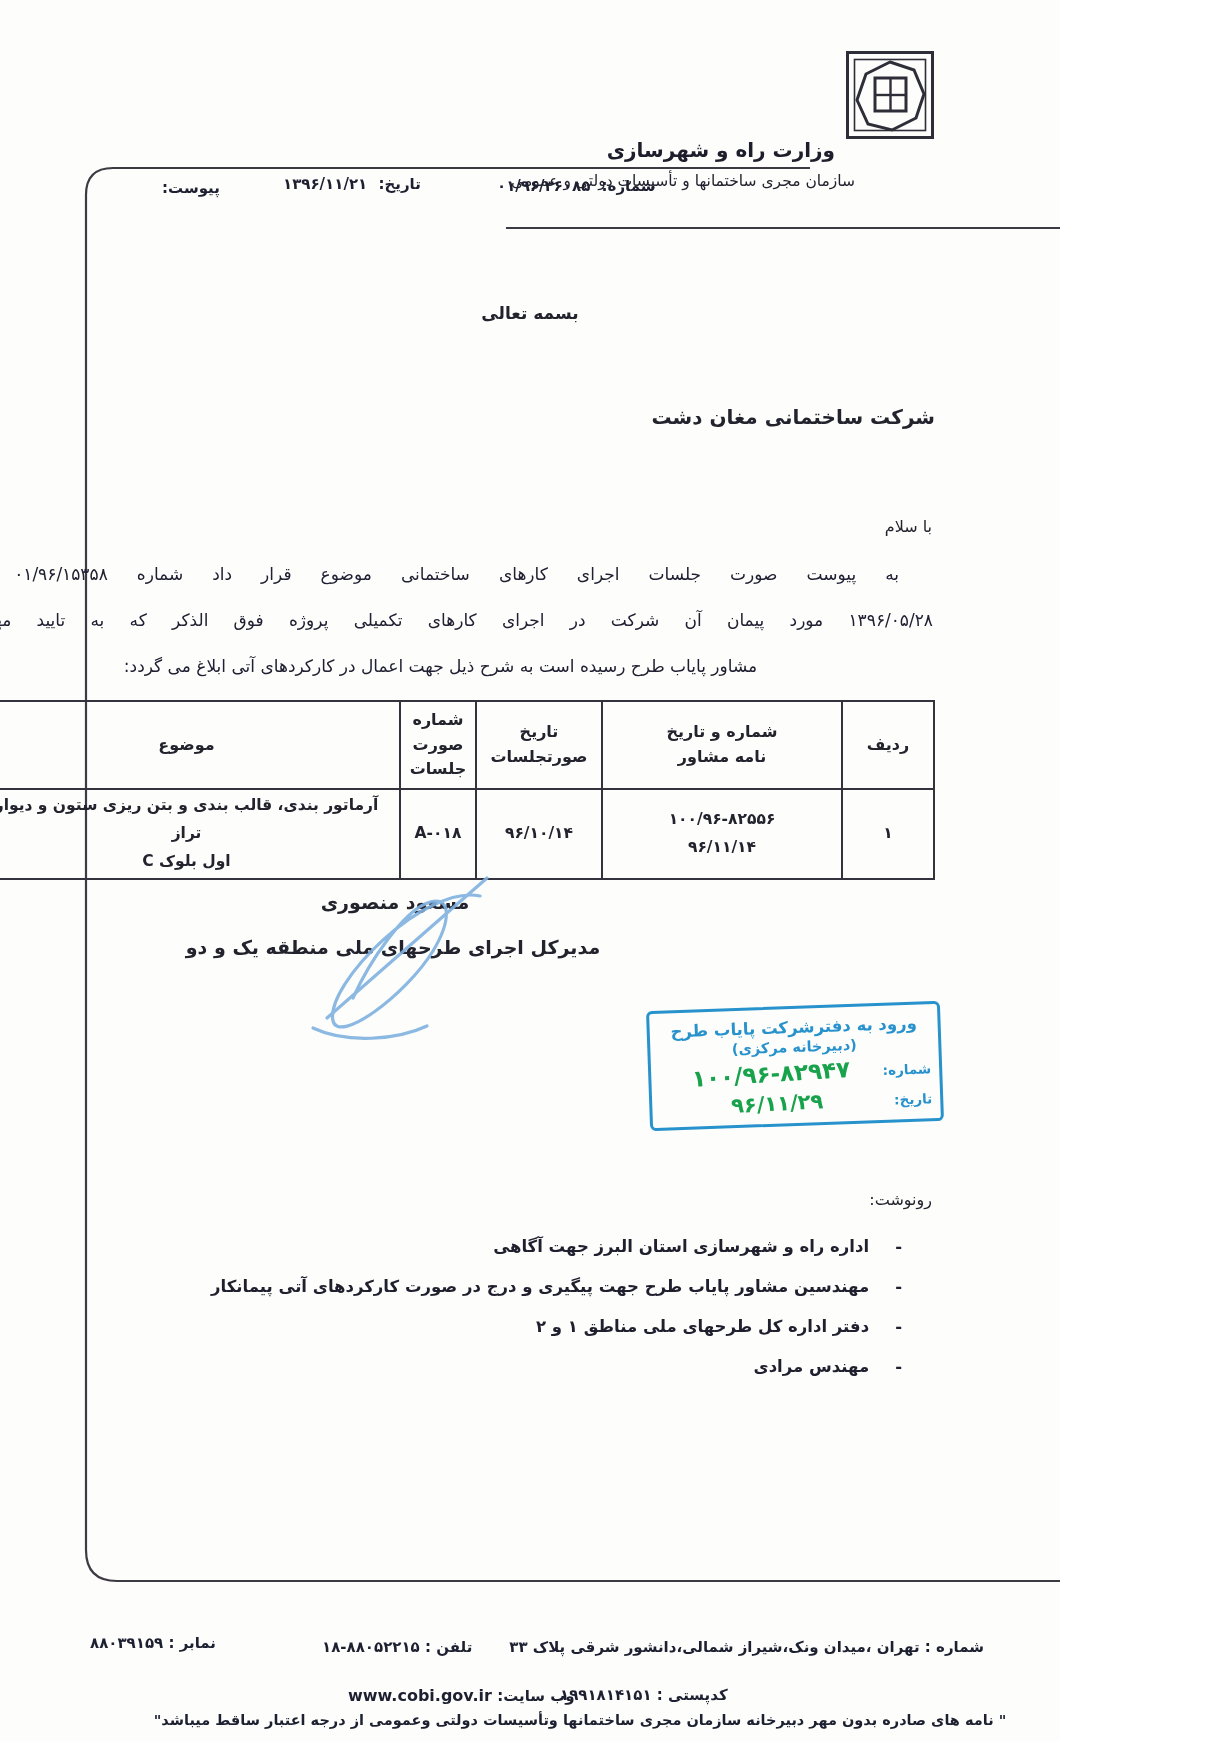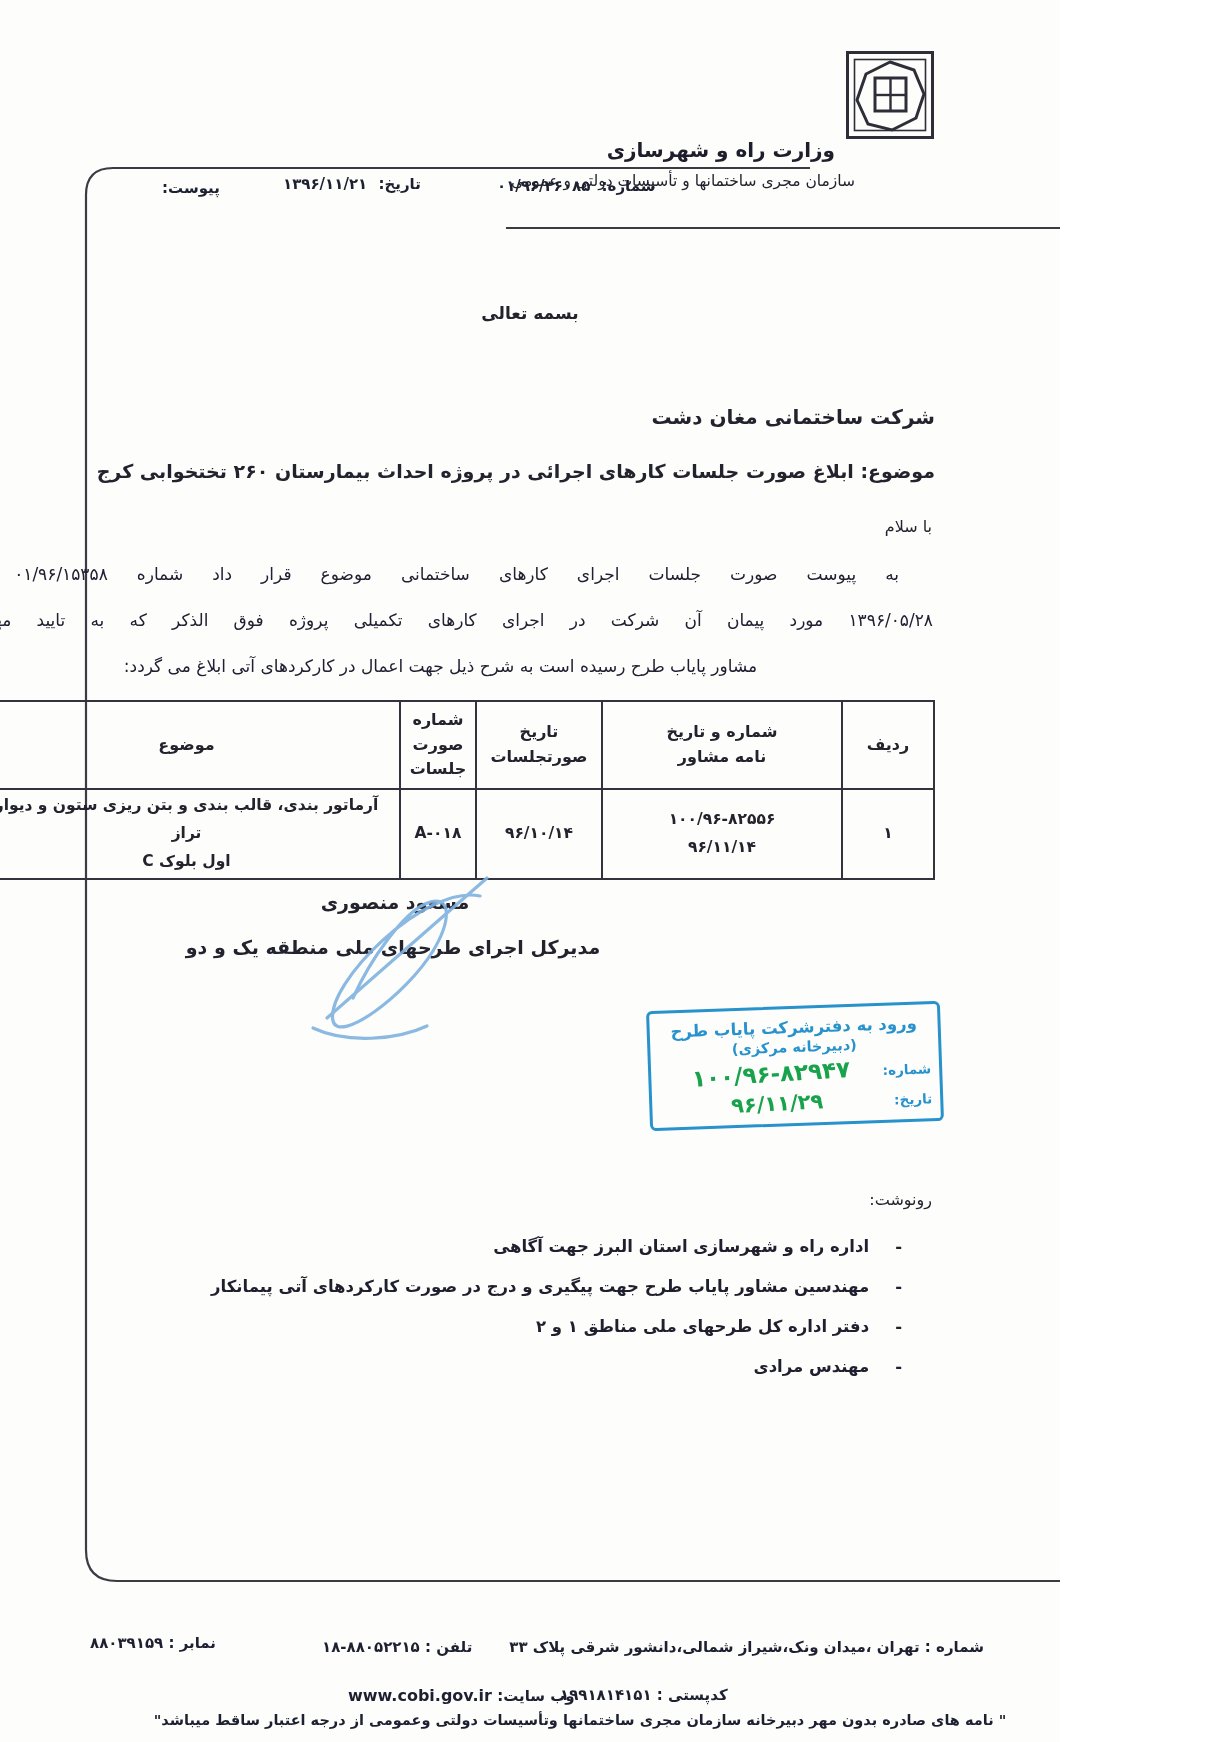--- a/index.html
+++ b/index.html
@@ -112,21 +112,20 @@
     <span>تاریخ:</span>
     <span class="ltr">۱۳۹۶/۱۱/۲۱</span>
   </div>
   <div class="abs meta" style="left:162px;top:179px;">
     <span>پیوست:</span>
   </div>
 
   <div class="abs besmeleh">بسمه تعالی</div>
 
   <div class="abs recipient">شرکت ساختمانی مغان دشت</div>
-  <div class="abs subject">موضوع: ابلاغ صورت جلسات کارهای اجرائی در پروژه احداث بیمارستان ۲۶۰ تختخوابی کرج</div>
   <div class="abs salutation">با سلام</div>
 
   <div class="abs bodytext">
     <div class="l1">به پیوست صورت جلسات اجرای کارهای ساختمانی موضوع قرار داد شماره ۰۱/۹۶/۱۵۳۵۸ مورخ</div>
     <div class="l2">۱۳۹۶/۰۵/۲۸ مورد پیمان آن شرکت در اجرای کارهای تکمیلی پروژه فوق الذکر که به تایید مهندسین</div>
     <div class="l3">مشاور پایاب طرح رسیده است به شرح ذیل جهت اعمال در کارکردهای آتی ابلاغ می گردد:</div>
   </div>
 
   <div class="abs tablewrap">
     <table class="mtable">

